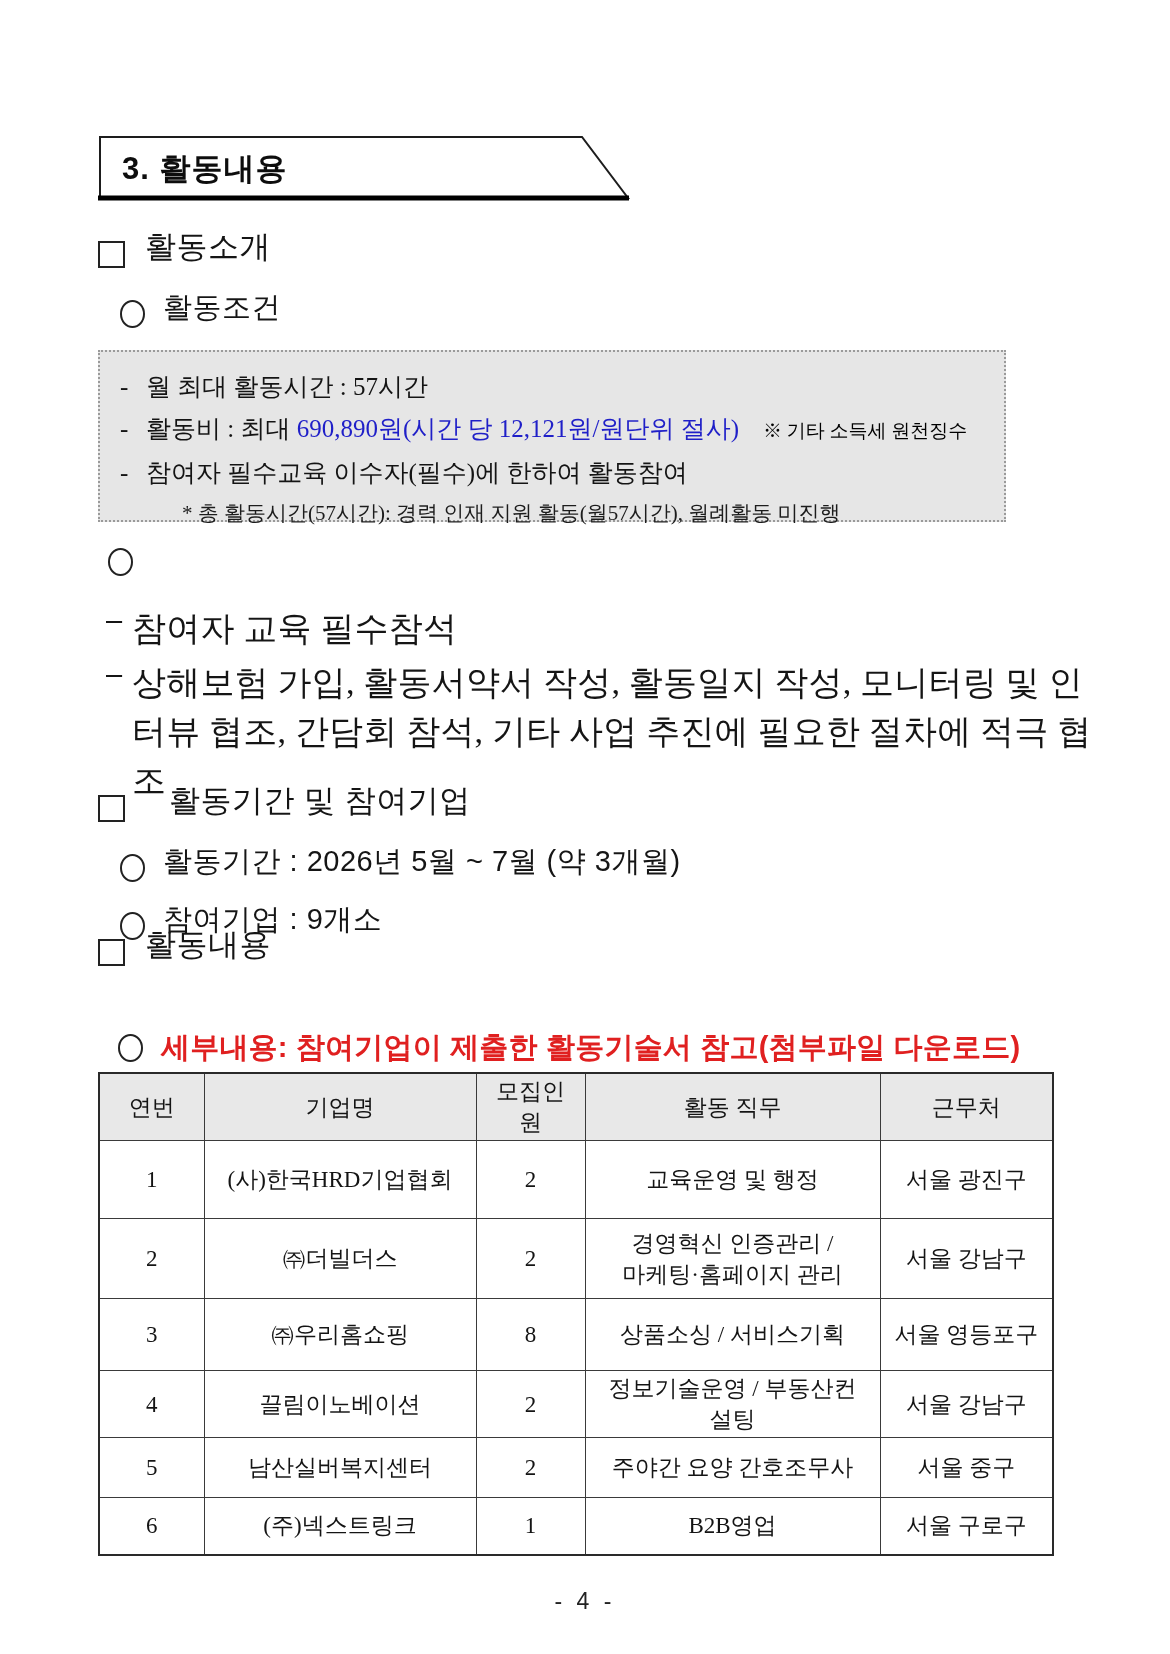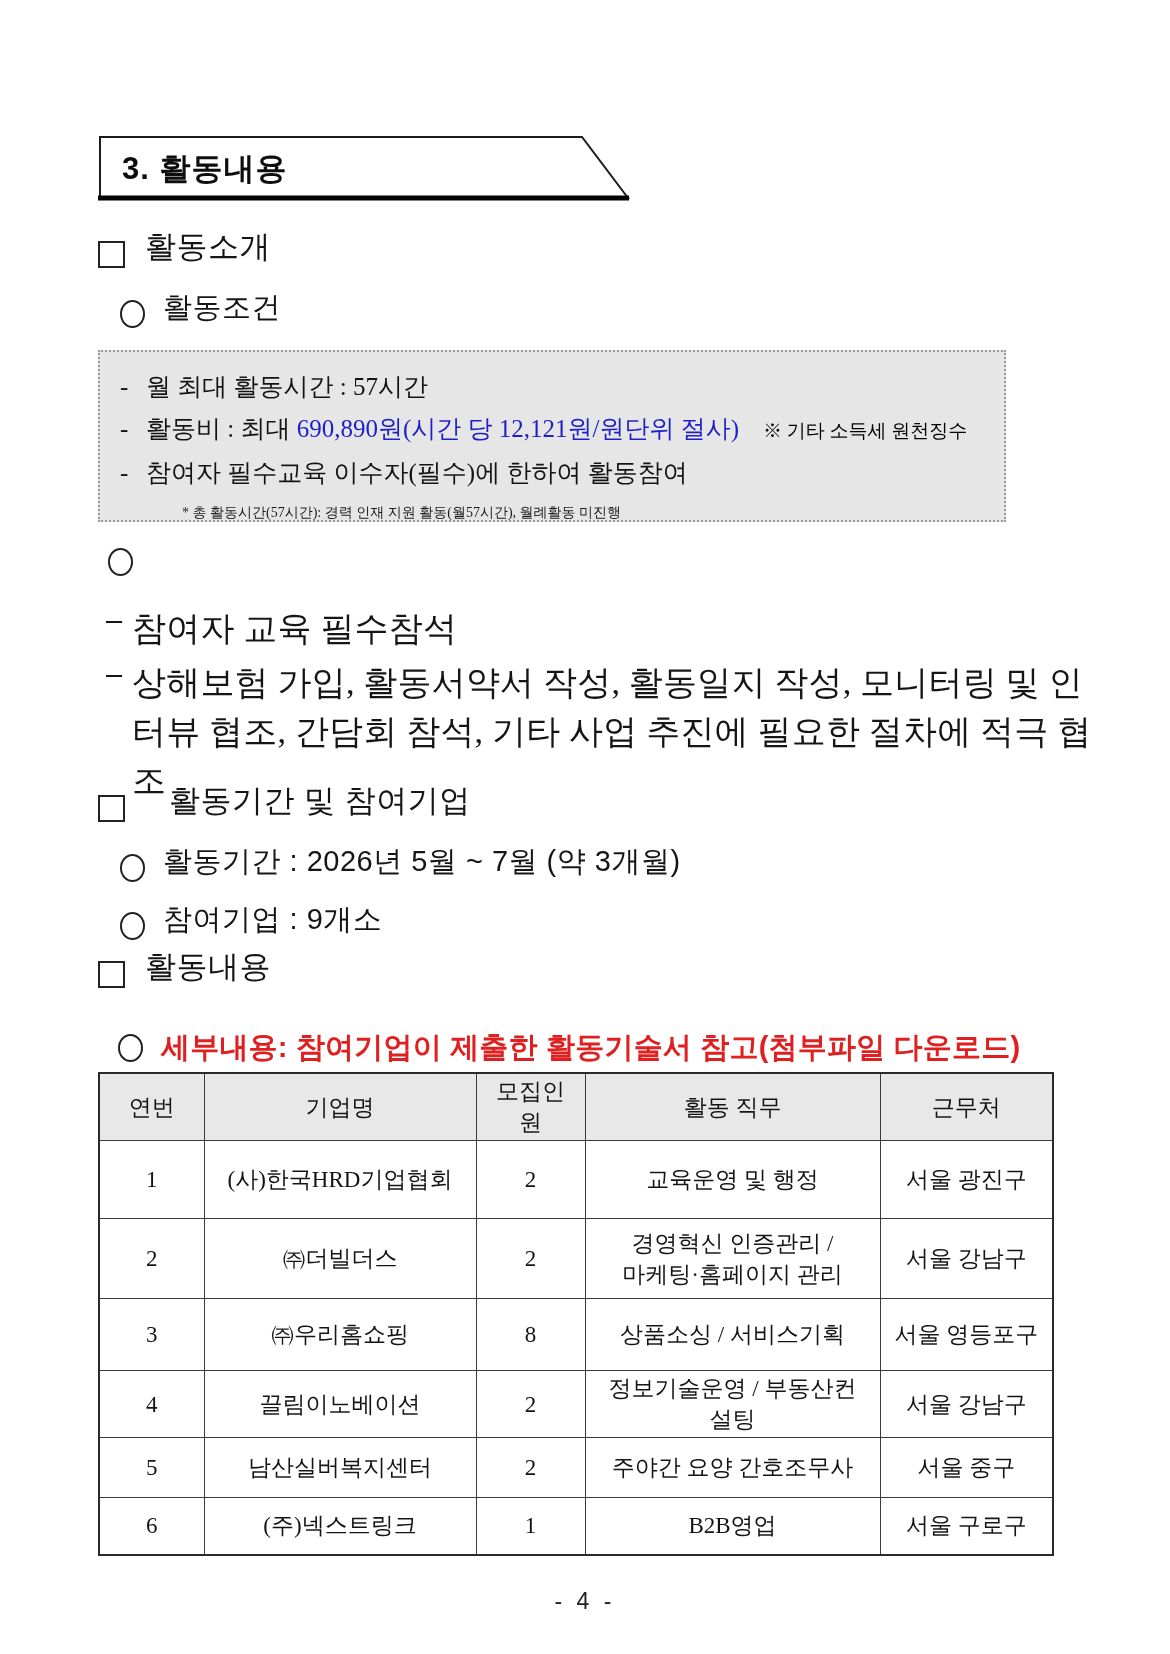--- a/index.html
+++ b/index.html
@@ -43,21 +43,21 @@
   .cond-box {
     position: absolute; left: 98px; top: 350px; width: 908px; height: 172px;
     background: #e6e6e6; border: 2px dotted #9a9a9a;
     padding: 14px 10px 0 20px;
     font-family: "Liberation Serif", serif;
   }
   .cond-line { font-size: 25px; color: #141414; line-height: 42px; white-space: nowrap; }
   .cond-line .dash { display: inline-block; width: 26px; }
   .cond-blue { color: #1f1fc8; }
   .cond-note { font-size: 19px; color: #000000; margin-left: 24px; }
-  .cond-sub { font-size: 14px; color: #1c1c1c; line-height: 38px; padding-left: 62px; white-space: nowrap; }
+  .cond-sub { font-size: 21px; color: #1c1c1c; line-height: 38px; padding-left: 62px; white-space: nowrap; }
 
   
   .bullet { position: absolute; display: flex; align-items: flex-start; }
   .bullet .dash {
     flex: none; width: 26px;
     font-family: "Liberation Sans", sans-serif; font-size: 29px; color: #151515;
   }
   .bullet .btxt {
     font-family: Liberation Serif, serif; font-size: 34px; color: #151515;
     line-height: 49px; letter-spacing: 0.2px;
@@ -147,21 +147,21 @@
   <div class="h-row lvl2" style="left:120px; top:842px;">
     <span class="ci-marker"></span>
     <span class="txt">활동기간 : 2026년 5월 ~ 7월 (약 3개월)</span>
   </div>
 
   <div class="h-row lvl2" style="left:120px; top:900px;">
     <span class="ci-marker"></span>
     <span class="txt">참여기업 : 9개소</span>
   </div>
 
-  <div class="h-row lvl1" style="left:98px; top:946px;">
+  <div class="h-row lvl1" style="left:98px; top:924px;">
     <span class="sq-marker"></span>
     <span class="txt">활동내용</span>
   </div>
 
   <div class="detail-red" style="left:118px; top:1028px;">
     <span class="ci-marker"></span>
     <span class="txt">세부내용: 참여기업이 제출한 활동기술서 참고(첨부파일 다운로드)</span>
   </div>
 
   <table class="companies">

